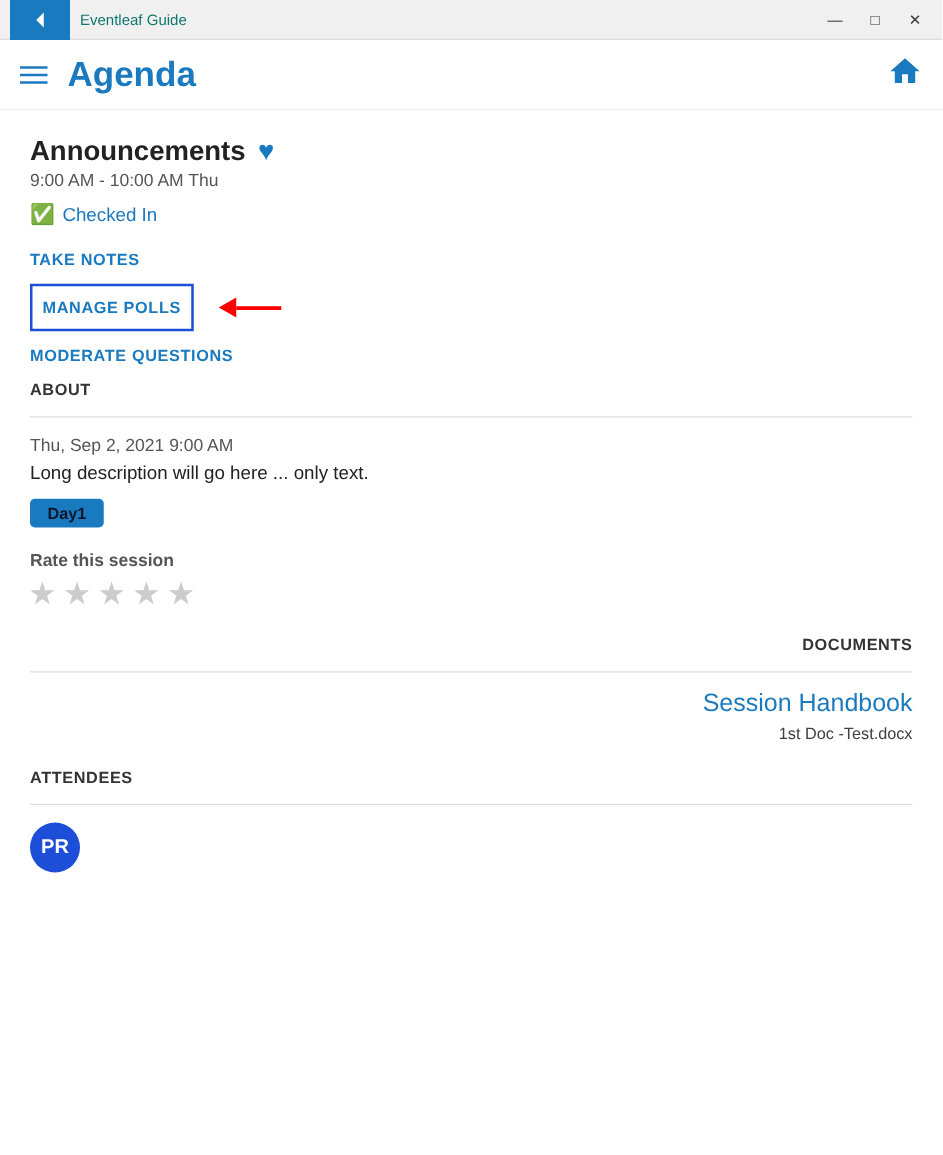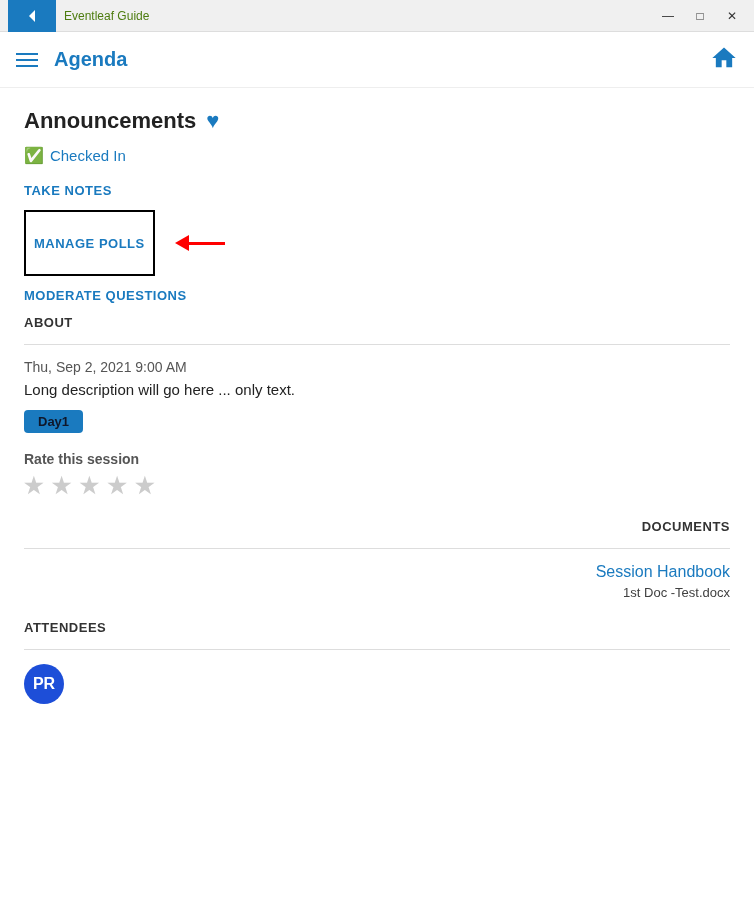--- a/index.html
+++ b/index.html
@@ -30,21 +30,21 @@
       align-items: center;
       justify-content: center;
       margin-right: 8px;
     }
     .title-bar-back svg {
       fill: white;
     }
     .title-bar-text {
       flex: 1;
       font-size: 12px;
-      color: #4d7c0f;
+      color: #0f766e;
     }
     .title-bar-controls {
       display: flex;
       gap: 4px;
     }
     .title-bar-btn {
       width: 28px;
       height: 20px;
       display: flex;
       align-items: center;
@@ -75,21 +75,21 @@
       gap: 4px;
       cursor: pointer;
     }
     .hamburger-icon span {
       display: block;
       width: 22px;
       height: 2px;
       background: #1a7abf;
     }
     .header-title {
-      font-size: 20px;
+      font-size: 28px;
       font-weight: 600;
       color: #1a7abf;
     }
     .home-icon svg {
       fill: #1a7abf;
       width: 28px;
       height: 28px;
     }
 
     
@@ -97,21 +97,21 @@
       padding: 20px 24px;
       overflow-y: auto;
       height: calc(924px - 32px - 56px);
     }
 
     
     .session-title-row {
       display: flex;
       align-items: center;
       gap: 10px;
-      margin-bottom: 12px;
+      margin-bottom: 2px;
     }
     .session-title {
       font-size: 22px;
       font-weight: 600;
       color: #222;
     }
     .heart-icon {
       font-size: 22px;
       color: #1a7abf;
     }
@@ -141,22 +141,22 @@
       display: block;
       font-size: 13px;
       font-weight: 700;
       color: #1a7abf;
       letter-spacing: 0.5px;
       margin-bottom: 12px;
       cursor: pointer;
       text-transform: uppercase;
     }
     .manage-polls-box {
-      border: 2px solid #000000;
-      padding: 22px 8px;
+      border: 2px solid #1d4ed8;
+      padding: 8px 8px;
       display: inline-block;
     }
     .manage-polls-label {
       font-size: 13px;
       font-weight: 700;
       color: #1a7abf;
       letter-spacing: 0.5px;
       text-transform: uppercase;
       cursor: pointer;
     }
@@ -238,21 +238,21 @@
       color: #ccc;
       cursor: pointer;
     }
 
     .documents-section {
       margin-top: 20px;
       text-align: right;
     }
 
     .doc-link {
-      font-size: 16px;
+      font-size: 20px;
       color: #1a7abf;
       cursor: pointer;
       text-decoration: none;
       display: block;
       margin-bottom: 4px;
     }
     .doc-filename {
       font-size: 13px;
       color: #404040;
       margin-bottom: 12px;
@@ -315,20 +315,21 @@
 </div>
 
 <div class="main-content">
 
   
   <div class="session-title-row">
     <span class="session-title">Announcements</span>
     <span class="heart-icon">♥</span>
   </div>
 
+  <div class="session-time">9:00 AM - 10:00 AM  Thu</div>
 
   <div class="checked-in">
     <span class="checked-in-icon">✅</span>
     <span>Checked In</span>
   </div>
 
   <span class="action-link">TAKE NOTES</span>
 
   <div style="margin-bottom:12px; position:relative; display:inline-block;">
     <div class="manage-polls-box">

